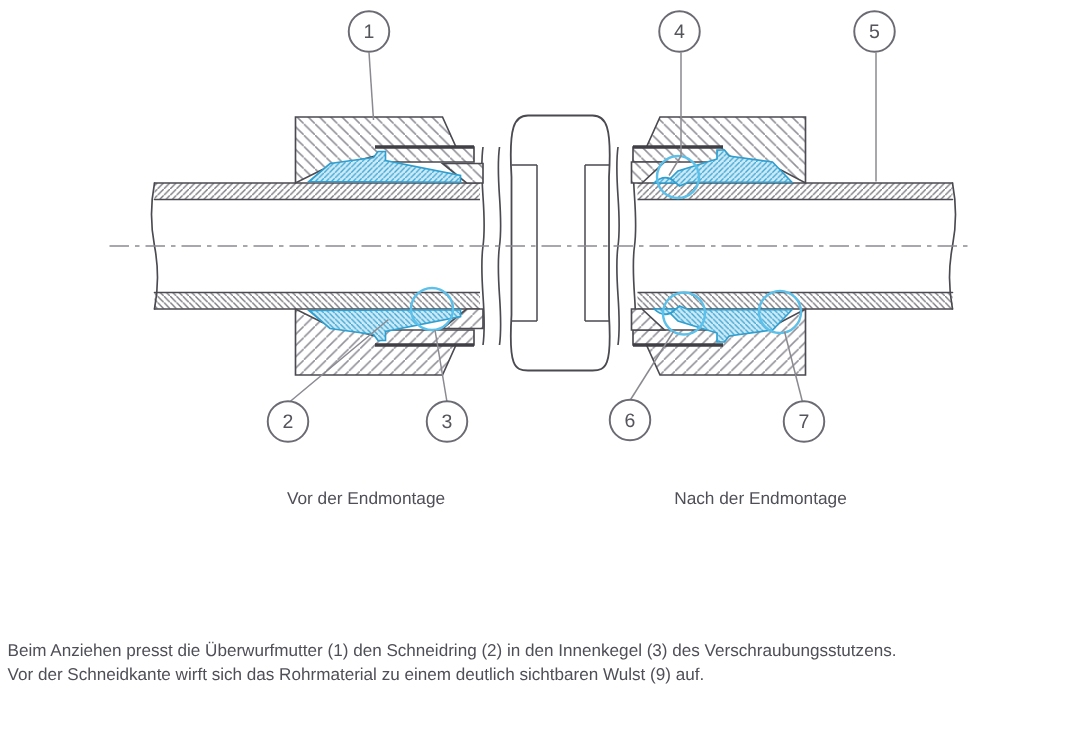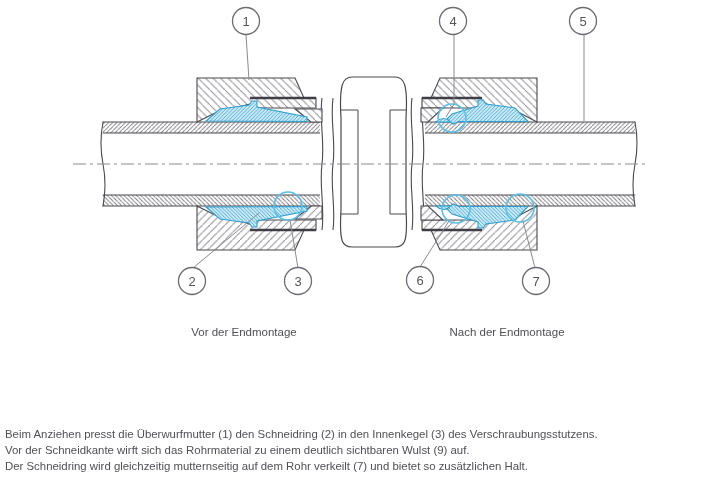--- a/index.html
+++ b/index.html
@@ -150,14 +150,13 @@
     </g>
   </g>
 
   <text class="dia-label" x="244" y="336" text-anchor="middle">Vor der Endmontage</text>
   <text class="dia-label" x="507" y="336" text-anchor="middle">Nach der Endmontage</text>
 </svg>
 
 <div id="description">
   <div>Beim Anziehen presst die Überwurfmutter (1) den Schneidring (2) in den Innenkegel (3) des Verschraubungsstutzens.</div>
   <div>Vor der Schneidkante wirft sich das Rohrmaterial zu einem deutlich sichtbaren Wulst (9) auf.</div>
-  <div>Der Schneidring wird gleichzeitig mutternseitig auf dem Rohr verkeilt (7) und bietet so zusätzlichen Halt.</div>
 </div>
 
 </body></html>

